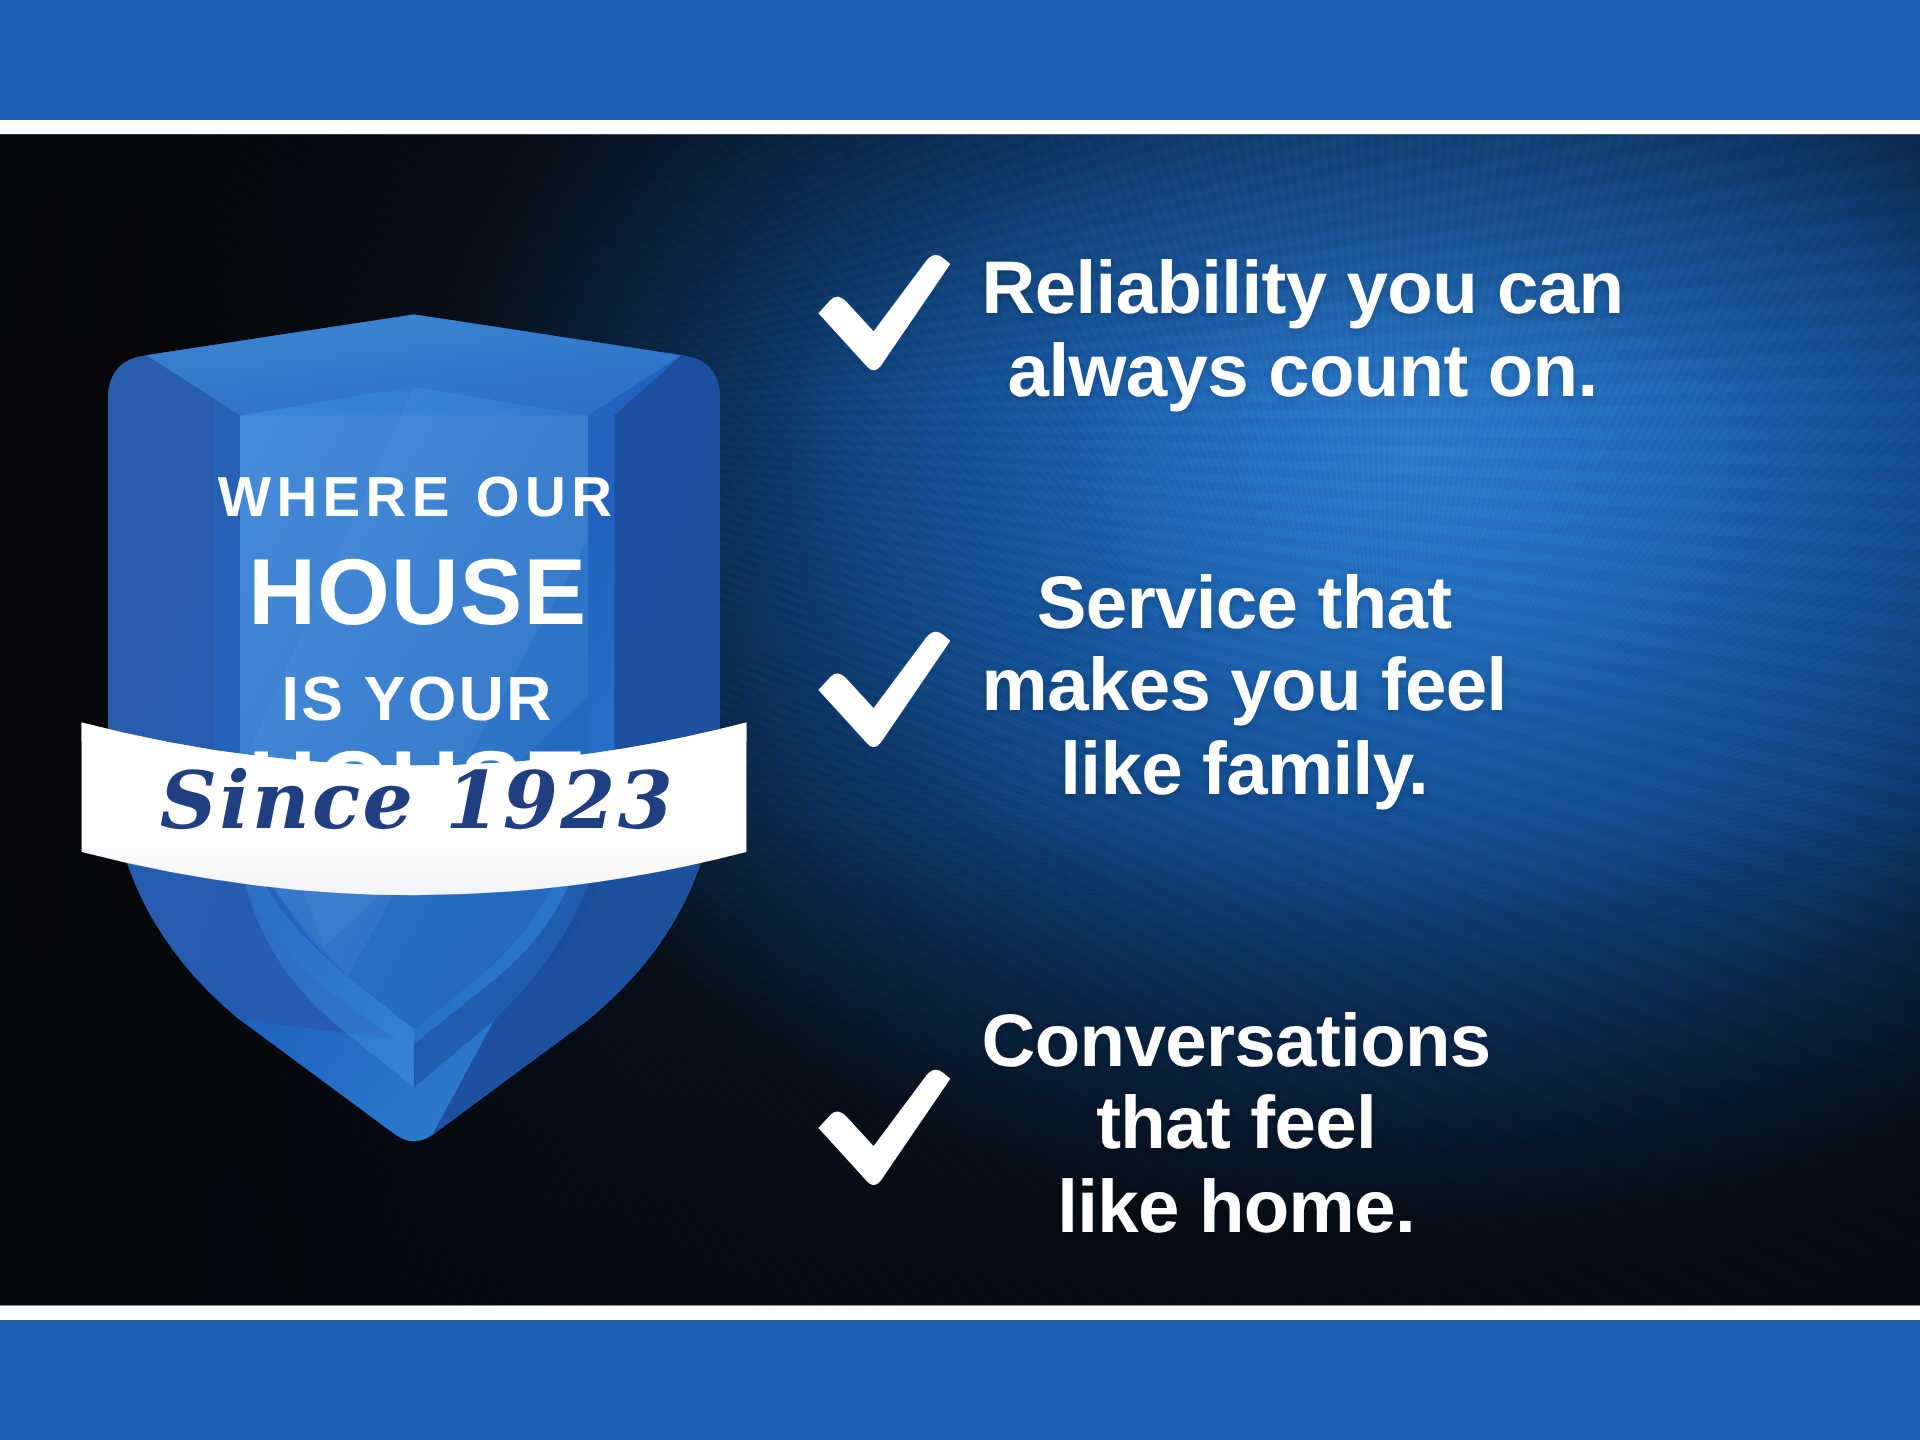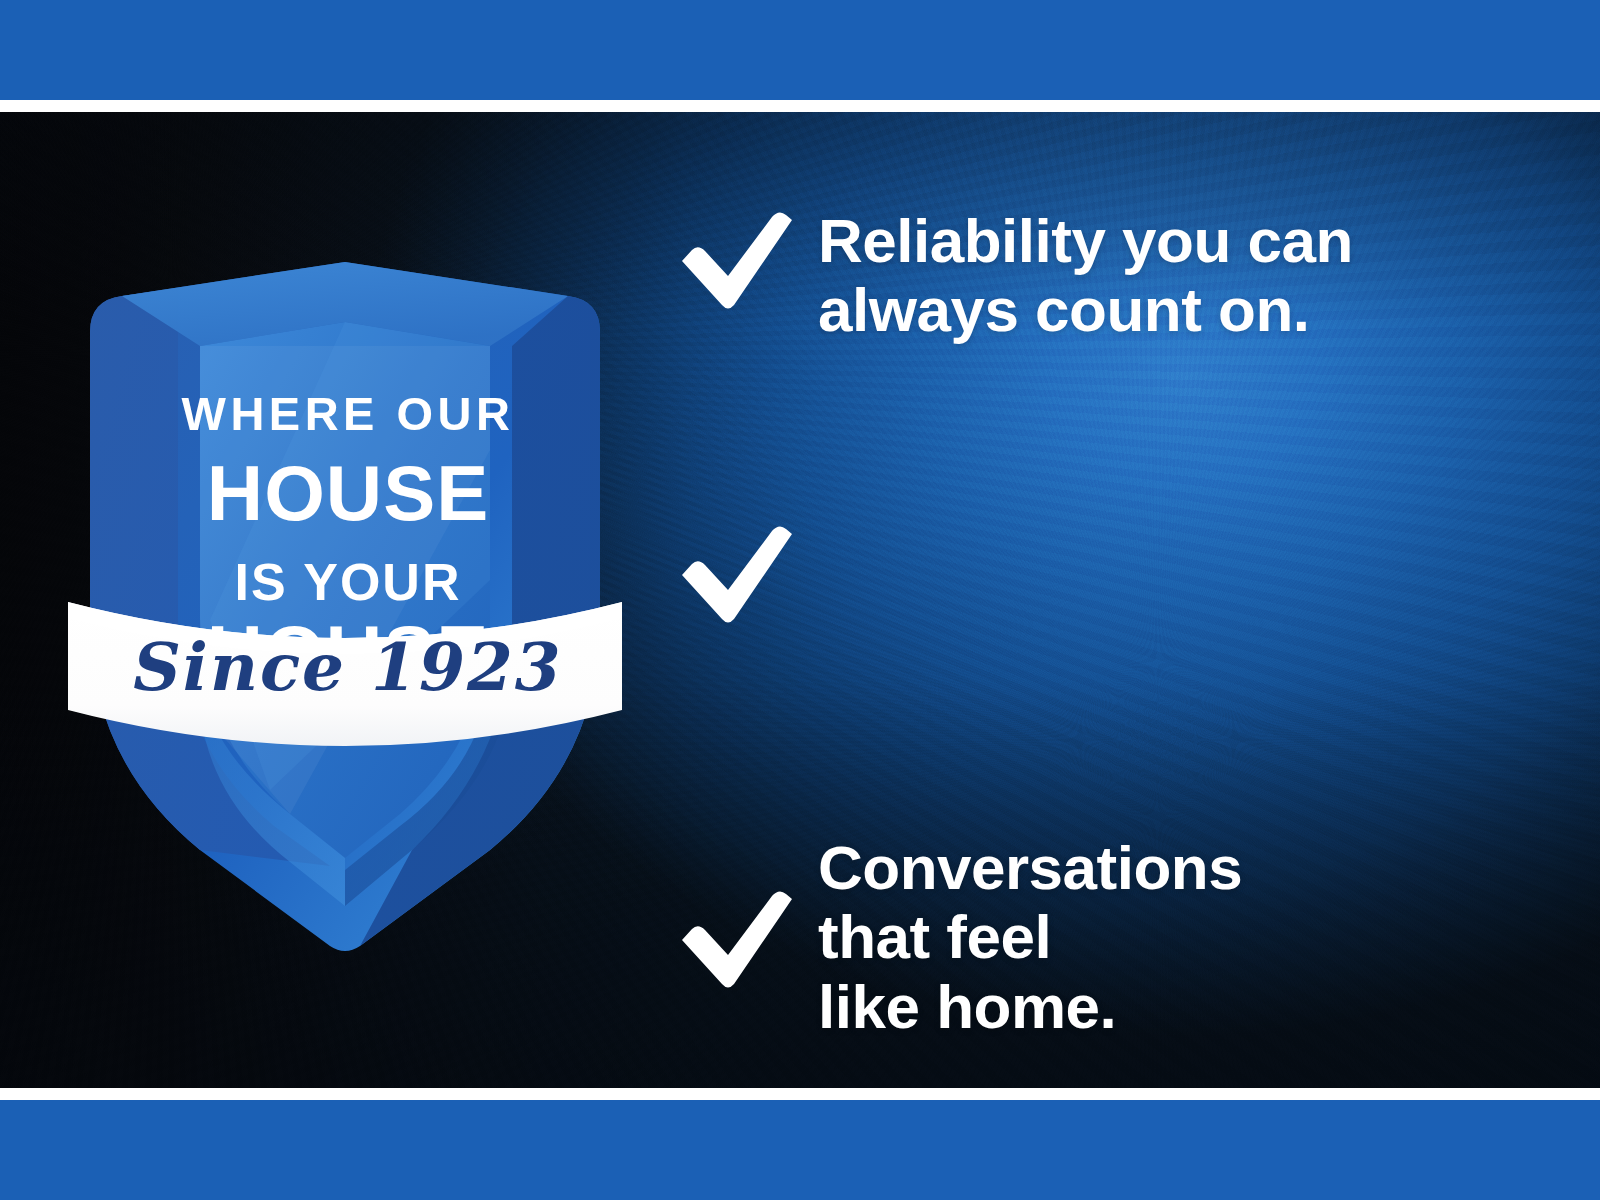--- a/index.html
+++ b/index.html
@@ -134,20 +134,21 @@
     left: 672px;
     top: 200px;
     width: 880px;
   }
   .bullet {
     position: absolute;
     left: 0;
     width: 880px;
     display: flex;
     align-items: flex-start;
+    text-align: center;
   }
   .bullet-0 { top: 6px; }
   .bullet-1 { top: 268px; }
   .bullet-2 { top: 588px; margin-top: 45px; }
 
   .check {
     flex: 0 0 auto;
     width: 124px;
     height: 110px;
     margin-right: 22px;
@@ -290,20 +291,23 @@
       <div class="bullet-text">Reliability you can
 always count on.</div>
     </div>
 
     <div class="bullet bullet-1">
       <div class="check">
         <svg viewBox="0 0 124 110" xmlns="http://www.w3.org/2000/svg">
           <path d="M 10 55 L 20 44 Q 26 38 33 45 L 56 70 L 100 11 Q 107 3 114 9 L 120 14 L 62 99 Q 56 106 50 99 Z" fill="#ffffff"></path>
         </svg>
       </div>
+      <div class="bullet-text">Service that
+makes you feel
+like family.</div>
     </div>
 
     <div class="bullet bullet-2">
       <div class="check">
         <svg viewBox="0 0 124 110" xmlns="http://www.w3.org/2000/svg">
           <path d="M 10 55 L 20 44 Q 26 38 33 45 L 56 70 L 100 11 Q 107 3 114 9 L 120 14 L 62 99 Q 56 106 50 99 Z" fill="#ffffff"></path>
         </svg>
       </div>
       <div class="bullet-text">Conversations
 that feel

